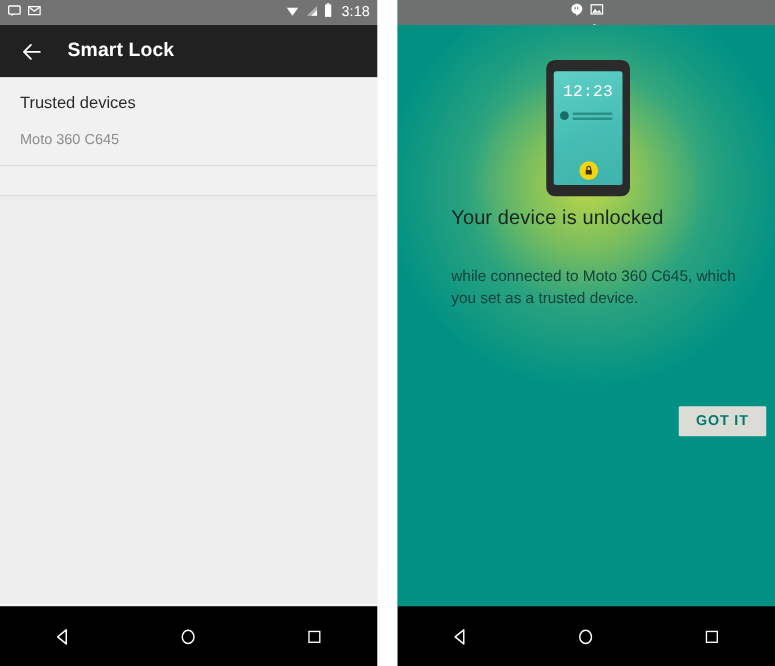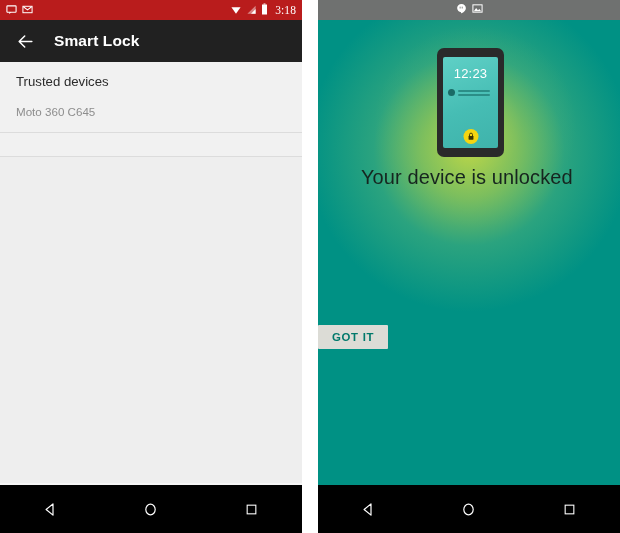--- a/index.html
+++ b/index.html
@@ -32,21 +32,21 @@
 
   
   .statusbar {
     position: relative;
     height: 20px;
     display: flex;
     align-items: center;
     padding: 0 6px;
     box-sizing: border-box;
   }
-  .statusbar-dark { background: #b91c1c; font-family: Liberation Serif, serif; }
+  .statusbar-dark { background: #737373; }
   .statusbar-gray { background: #6f7170; flex-direction: column; }
   .sb-left {
     display: flex;
     align-items: center;
     gap: 5px;
     flex: 1;
   }
   .sb-right {
     display: flex;
     align-items: center;
@@ -122,20 +122,21 @@
   .device {
     position: absolute;
     left: 119px;
     top: 28px;
     width: 67px;
     height: 109px;
     background: #2a2a2a;
     border-radius: 7px;
     box-sizing: border-box;
     padding: 9px 6px;
+    font-family: Liberation Mono, monospace;
   }
   .device-screen {
     position: relative;
     width: 55px;
     height: 91px;
     background: linear-gradient(160deg, #5fd0c6 0%, #46bdb4 55%, #3fb3ab 100%);
     border-radius: 2px;
     overflow: hidden;
   }
   .device-clock {
@@ -177,40 +178,41 @@
     align-items: center;
     justify-content: center;
   }
 
   
   .unlock-heading {
     position: absolute;
     left: 43px;
     top: 146px;
     color: #16251f;
-    font-size: 20px;
+    font-size: 16px;
     letter-spacing: .1px;
   }
   .unlock-para {
     position: absolute;
     left: 43px;
     color: #13413c;
     font-size: 12.3px;
     line-height: 17px;
     width: 232px;
   }
   .unlock-para.p1 { top: 193px; }
   .unlock-para.p2 { top: 244px; }
 
   .gotit-row {
     position: absolute;
     left: 0;
     right: 0;
     top: 305px;
     display: flex;
+    justify-content: flex-end;
     padding-right: 7px;
     box-sizing: border-box;
   }
   .gotit-btn {
     background: #dcdcd6;
     color: #00796b;
     font-size: 11.4px;
     font-weight: bold;
     letter-spacing: .7px;
     padding: 6px 14px 6px 14px;
@@ -393,20 +395,21 @@
           <div class="device-lock">
             <svg width="9" height="9" viewBox="0 0 24 24">
                 <path d="M8 11 L8 7 A4 4 0 0 1 16 7 L16 11" fill="none" stroke="#4a3d00" stroke-width="2.6"></path>
                 <rect x="5.5" y="10.5" width="13" height="10" rx="1.3" fill="#3d3300"></rect>
               </svg>
           </div>
         </div>
       </div>
 
       <div class="unlock-heading">Your device is unlocked</div>
+      <div class="unlock-para p1">while connected to Moto 360 C645, which you set as a trusted device.</div>
 
       <div class="gotit-row">
         <button class="gotit-btn">GOT IT</button>
       </div>
     </div>
 
     <div class="navbar">
       <div class="nav-btn">
         <svg width="15" height="15" viewBox="0 0 24 24">
             <path d="M16 3 L5 12 L16 21 Z" fill="none" stroke="#fff" stroke-width="1.9" stroke-linejoin="round"></path>

